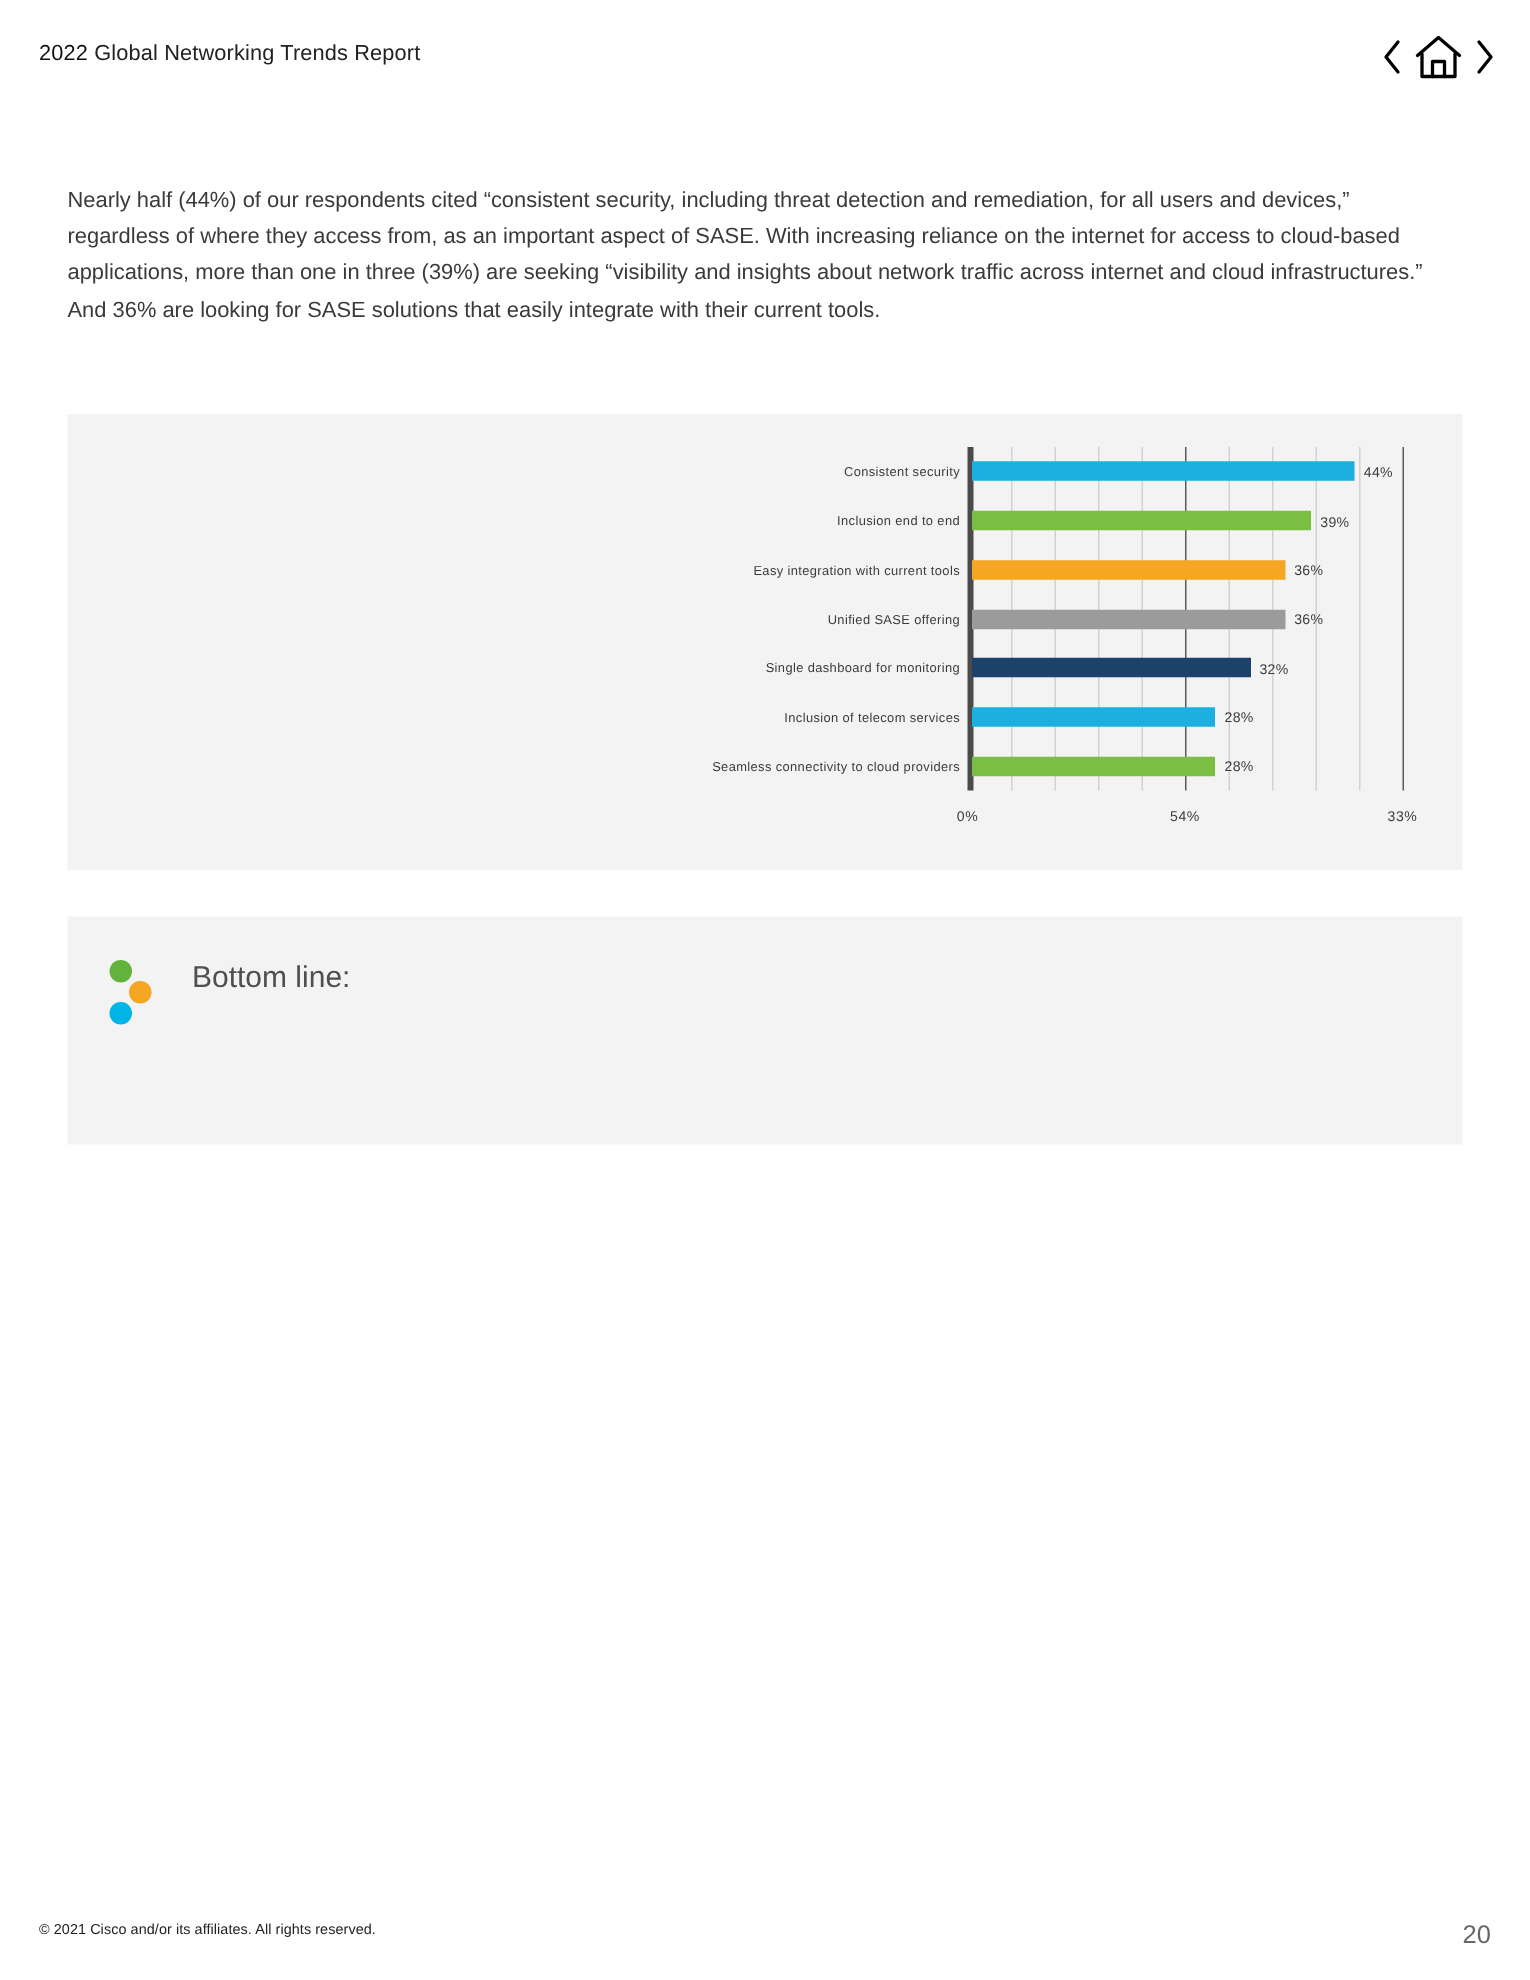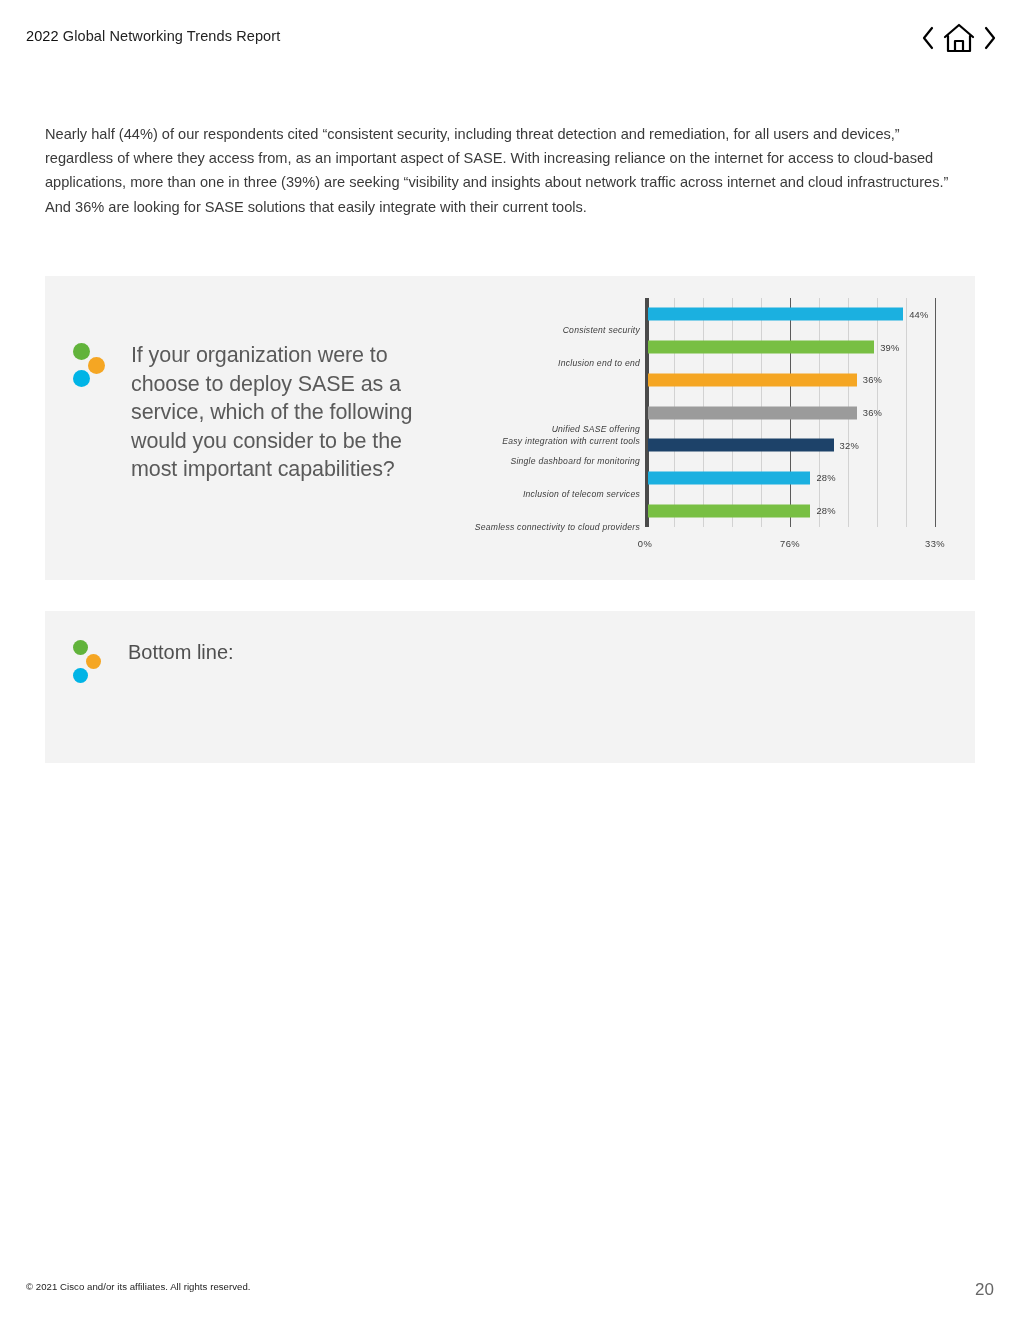--- a/index.html
+++ b/index.html
@@ -128,24 +128,23 @@
   .chart {
     position: absolute;
     left: 428px;
     top: 298px;
     width: 530px;
     height: 256px;
   }
   .chart-labels {
     position: absolute;
     left: 0;
-    top: 16px;
+    top: 0;
     width: 212px;
     height: 229px;
-    font-style: italic;
   }
   .cat-label {
     position: absolute;
     right: 0;
     width: 212px;
     text-align: right;
     font-size: 8.6px;
     color: #3c3c3c;
     letter-spacing: 0.25px;
     white-space: nowrap;
@@ -282,34 +281,26 @@
             <polyline points="4,3 12,13 4,23"></polyline>
           </svg>
       </span>
     </div>
   </div>
 
   <p class="intro">Nearly half (44%) of our respondents cited “consistent security, including threat detection and remediation, for all users and devices,” regardless of where they access from, as an important aspect of SASE. With increasing reliance on the internet for access to cloud-based applications, more than one in three (39%) are seeking “visibility and insights about network traffic across internet and cloud infrastructures.” And 36% are looking for SASE solutions that easily integrate with their current tools.</p>
 
   <div class="panel panel-chart"></div>
 
-  <div class="question-block">
-    <div class="dots">
-      <span class="dot dot-green"></span>
-      <span class="dot dot-orange"></span>
-      <span class="dot dot-blue"></span>
-    </div>
-    <div class="question-text">If your organization were to choose to deploy SASE as a service, which of the following would you consider to be the most important capabilities?</div>
-  </div>
 
   <div class="chart">
     <div class="chart-labels">
         <div class="cat-label" style="top: 16.3571px;">Consistent security</div>
         <div class="cat-label" style="top: 49.0714px;">Inclusion end to end</div>
-        <div class="cat-label" style="top: 81.7857px; margin-top: 45px;">Easy integration with current tools</div>
+        <div class="cat-label" style="top: 81.7857px;">Easy integration with current tools</div>
         <div class="cat-label" style="top: 114.5px;">Unified SASE offering</div>
         <div class="cat-label" style="top: 147.214px;">Single dashboard for monitoring</div>
         <div class="cat-label" style="top: 179.929px;">Inclusion of telecom services</div>
         <div class="cat-label" style="top: 212.643px;">Seamless connectivity to cloud providers</div>
       </div>
     <div class="plot">
       <div class="axis-line"></div>
     <div class="gridline" style="left: 29px;"></div>
         <div class="gridline" style="left: 58px;"></div>
         <div class="gridline" style="left: 87px;"></div>
@@ -344,21 +335,21 @@
           <div class="bar" style="width: 162.4px; background: rgb(27, 176, 224);"></div>
           <span class="bar-value" style="left: 162.4px;">28%</span>
         </div>
         <div class="bar-row" style="top: 212.643px;">
           <div class="bar" style="width: 162.4px; background: rgb(120, 191, 67);"></div>
           <span class="bar-value" style="left: 162.4px;">28%</span>
         </div>
       </div>
     <div class="axis-ticks">
         <div class="tick-label" style="left: 0px;">0%</div>
-        <div class="tick-label" style="left: 145px;">76%</div>
+        <div class="tick-label" style="left: 145px;">54%</div>
         <div class="tick-label" style="left: 290px;">33%</div>
       </div>
   </div>
 
   <div class="panel panel-bottom"></div>
 
   <div class="bottom-block">
     <div class="dots dots-sm">
       <span class="dot dot-green"></span>
       <span class="dot dot-orange"></span>

